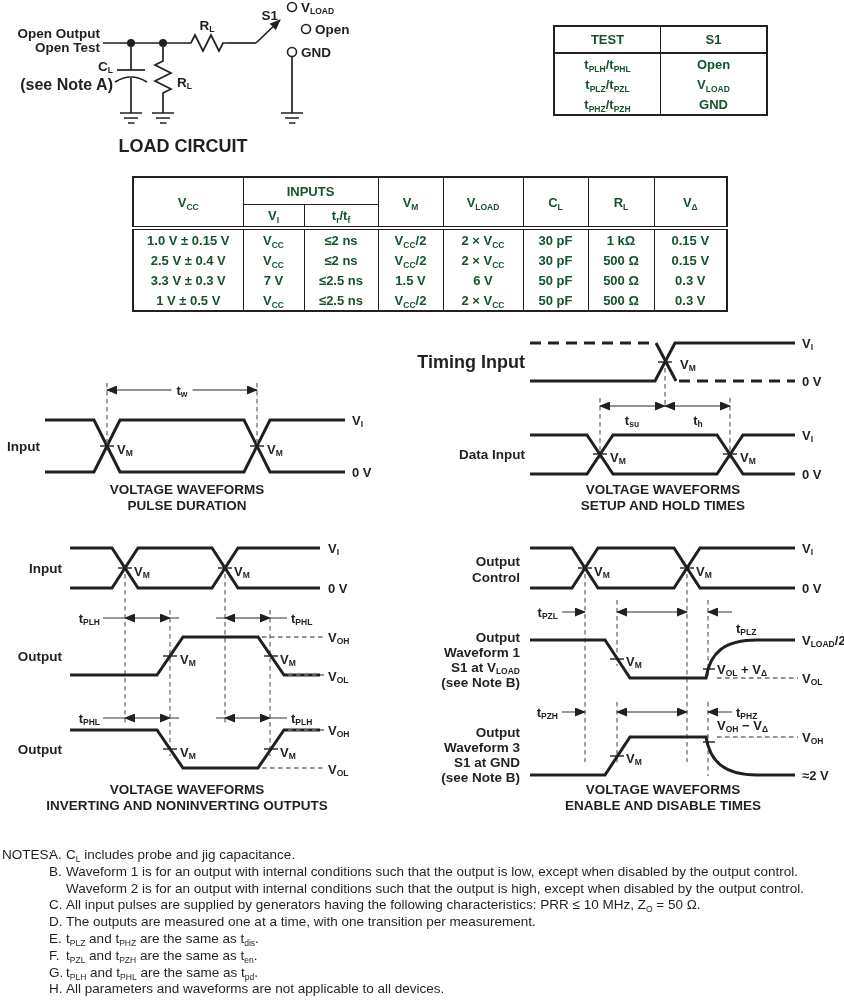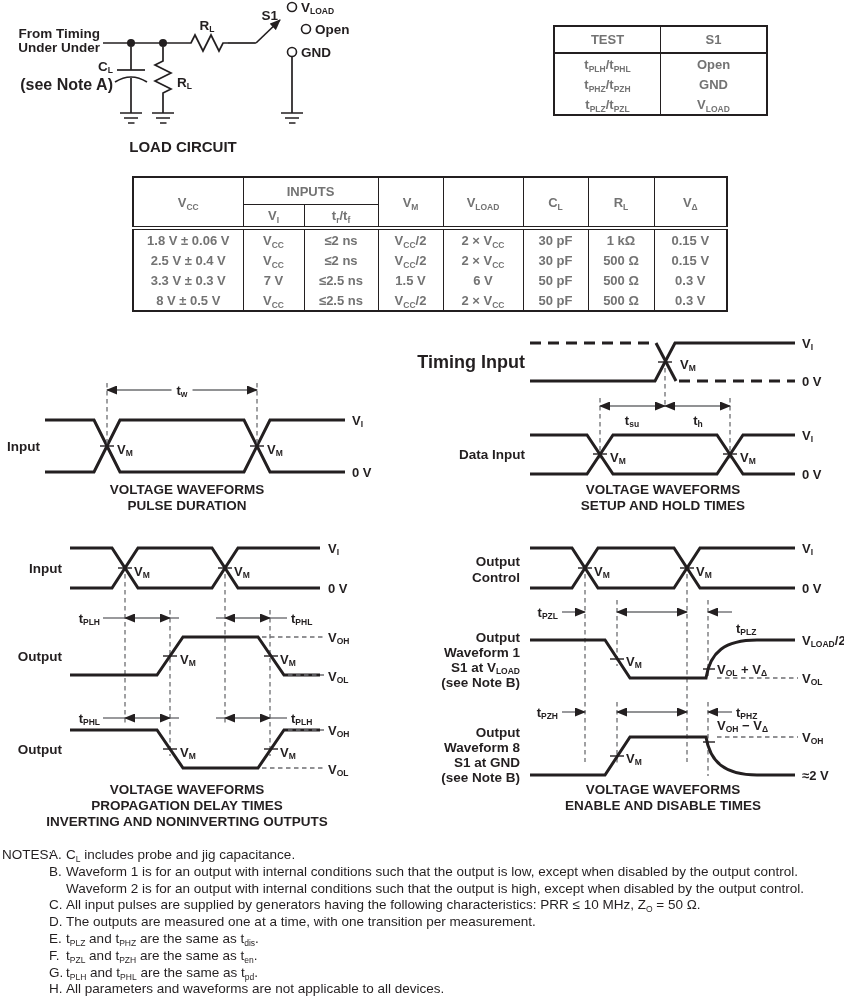--- a/index.html
+++ b/index.html
@@ -15,21 +15,21 @@
   .lbl.bg{background:#fff;padding:0 5px}
   .cap{position:absolute;font-weight:bold;font-size:13.5px;line-height:16px;text-align:center;
        transform:translateX(-50%);white-space:nowrap;color:#231f20}
   .wf{fill:none;stroke:#231f20;stroke-width:3}
   .wfd{fill:none;stroke:#231f20;stroke-width:3;stroke-dasharray:11 7}
   .cw{fill:none;stroke:#231f20;stroke-width:1.7}
   .dash{fill:none;stroke:#6d6e71;stroke-width:1.3;stroke-dasharray:4.5 3.5}
   .arr{fill:none;stroke:#6d6e71;stroke-width:1.4}
   .tick{stroke:#231f20;stroke-width:1.4}
   table.t{position:absolute;border-collapse:collapse;table-layout:fixed;text-align:center;
-          font-weight:bold;font-size:13px;color:#737373;border:2px solid #231f20}
+          font-weight:bold;font-size:13px;color:#14532d;border:2px solid #231f20}
   table.t th,table.t td{border-left:1.5px solid #231f20;border-right:1.5px solid #231f20;
           padding:0;vertical-align:middle}
   table.t sub{font-size:8.5px;vertical-align:-2.5px;line-height:0}
   .hdr-bot{border-bottom:4px double #231f20 !important}
   .hdr-line{border-bottom:1.5px solid #231f20 !important}
   #stable th{border-bottom:2px solid #231f20;height:25px}
   #stable td{height:20px}
   #ptable .hr1 th{height:26px}
   #ptable .hr2 th{height:21px}
   #ptable td{height:20px}
@@ -78,54 +78,54 @@
       <path class="cw" d="M115,82 Q131,72 147,82"></path>
       <path class="cw" d="M131,78 V113"></path>
       <path class="cw" d="M120,113 H142 M124,118 H138 M128,123 H134.5"></path>
     </g>
     <g>
       <path class="cw" d="M163,47 V58 v3 l-8,4 l16,8 l-16,8 l16,8 l-8,4 v3"></path>
       <path class="cw" d="M163,96 V113"></path>
       <path class="cw" d="M152,113 H174 M156,118 H170 M160,123 H166.5"></path>
     </g>
   </svg>
-  <span class="lbl r" style="left:100px;top:33px;font-size:13.5px">From Timing</span>
-  <span class="lbl r" style="left:100px;top:47px;font-size:13.5px">Under Under</span>
+  <span class="lbl r" style="left:100px;top:33px;font-size:13.5px">Open Output</span>
+  <span class="lbl r" style="left:100px;top:47px;font-size:13.5px">Open Test</span>
   <span class="lbl r" style="left:113px;top:66px;font-size:13.5px">C<sub>L</sub></span>
   <span class="lbl r" style="left:113px;top:84px;font-size:16px">(see Note A)</span>
   <span class="lbl c" style="left:207px;top:25px;font-size:13.5px">R<sub>L</sub></span>
   <span class="lbl l" style="left:177px;top:82px;font-size:13.5px">R<sub>L</sub></span>
   <span class="lbl r" style="left:278px;top:15px;font-size:13.5px">S1</span>
   <span class="lbl l" style="left:301px;top:7px;font-size:13.5px">V<sub>LOAD</sub></span>
   <span class="lbl l" style="left:315px;top:29px;font-size:13.5px">Open</span>
   <span class="lbl l" style="left:301px;top:52px;font-size:13.5px">GND</span>
-  <span class="lbl c" style="left:183px;top:146px;font-size:15px">LOAD CIRCUIT</span>
+  <span class="lbl c" style="left:183px;top:146px;font-size:18px">LOAD CIRCUIT</span>
 </div>
 
 <table class="t" id="stable" style="left:553px;top:25px;width:215px">
   <colgroup>
         <col style="width:104px">
         <col style="width:104px">
       </colgroup>
   <tbody>
         <tr>
     <th>TEST</th>
     <th>S1</th>
   </tr>
   <tr>
     <td>t<sub>PLH</sub>/t<sub>PHL</sub></td>
     <td>Open</td>
   </tr>
   <tr>
+    <td>t<sub>PLZ</sub>/t<sub>PZL</sub></td>
+    <td>V<sub>LOAD</sub></td>
+  </tr>
+  <tr>
     <td>t<sub>PHZ</sub>/t<sub>PZH</sub></td>
     <td>GND</td>
-  </tr>
-  <tr>
-    <td>t<sub>PLZ</sub>/t<sub>PZL</sub></td>
-    <td>V<sub>LOAD</sub></td>
   </tr>
 </tbody>
     </table>
 
 <table class="t" id="ptable" style="left:132px;top:176px;width:594px">
   <colgroup>
     <col style="width:110px">
         <col style="width:61px">
         <col style="width:74px">
         <col style="width:65px">
@@ -142,21 +142,21 @@
     <th rowspan="2" class="hdr-bot">V<sub>LOAD</sub></th>
     <th rowspan="2" class="hdr-bot">C<sub>L</sub></th>
     <th rowspan="2" class="hdr-bot">R<sub>L</sub></th>
     <th rowspan="2" class="hdr-bot">V<sub>Δ</sub></th>
   </tr>
   <tr class="hr2">
     <th class="hdr-bot">V<sub>I</sub></th>
     <th class="hdr-bot">t<sub>r</sub>/t<sub>f</sub></th>
   </tr>
   <tr>
-    <td>1.8 V ± 0.06 V</td>
+    <td>1.0 V ± 0.15 V</td>
     <td>V<sub>CC</sub></td>
     <td>≤2 ns</td>
     <td>V<sub>CC</sub>/2</td>
     <td>2 × V<sub>CC</sub></td>
     <td>30 pF</td>
     <td>1 kΩ</td>
     <td>0.15 V</td>
   </tr>
   <tr>
     <td>2.5 V ± 0.4 V</td>
@@ -172,21 +172,21 @@
     <td>3.3 V ± 0.3 V</td>
     <td>7 V</td>
     <td>≤2.5 ns</td>
     <td>1.5 V</td>
     <td>6 V</td>
     <td>50 pF</td>
     <td>500 Ω</td>
     <td>0.3 V</td>
   </tr>
   <tr>
-    <td>8 V ± 0.5 V</td>
+    <td>1 V ± 0.5 V</td>
     <td>V<sub>CC</sub></td>
     <td>≤2.5 ns</td>
     <td>V<sub>CC</sub>/2</td>
     <td>2 × V<sub>CC</sub></td>
     <td>50 pF</td>
     <td>500 Ω</td>
     <td>0.3 V</td>
   </tr>
 </tbody>
     </table>
@@ -314,21 +314,20 @@
   <span class="lbl l" style="left:328px;top:146px">V<sub>OL</sub></span>
   <span class="lbl r" style="left:100px;top:188px">t<sub>PHL</sub></span>
   <span class="lbl l" style="left:291px;top:188px">t<sub>PLH</sub></span>
   <span class="lbl r" style="left:62px;top:219px;font-size:13.5px">Output</span>
   <span class="lbl l" style="left:180px;top:222px">V<sub>M</sub></span>
   <span class="lbl l" style="left:280px;top:222px">V<sub>M</sub></span>
   <span class="lbl l" style="left:328px;top:200px">V<sub>OH</sub></span>
   <span class="lbl l" style="left:328px;top:239px">V<sub>OL</sub></span>
   <div class="cap" style="left:187px;top:252px">
     <div>VOLTAGE WAVEFORMS</div>
-    <div>PROPAGATION DELAY TIMES</div>
     <div>INVERTING AND NONINVERTING OUTPUTS</div>
   </div>
 </div>
 
 <div class="fig" style="left:420px;top:530px;width:424px;height:320px">
   <svg width="424" height="320" viewBox="0 0 424 320">
     <g>
       <path class="wf" d="M110,18 H152 L178,58 H254 L280,18 H375"></path>
       <path class="wf" d="M110,58 H152 L178,18 H254 L280,58 H375"></path>
       <line class="tick" x1="158" y1="38" x2="172" y2="38"></line>
@@ -373,21 +372,21 @@
   <span class="lbl r" style="left:100px;top:122px;font-size:13.5px">Waveform 1</span>
   <span class="lbl r" style="left:100px;top:137px;font-size:13.5px">S1 at V<sub>LOAD</sub></span>
   <span class="lbl r" style="left:100px;top:152px;font-size:13.5px">(see Note B)</span>
   <span class="lbl l" style="left:206px;top:131px">V<sub>M</sub></span>
   <span class="lbl l" style="left:297px;top:139px">V<sub>OL</sub> + V<sub>Δ</sub></span>
   <span class="lbl l" style="left:382px;top:110px">V<sub>LOAD</sub>/2</span>
   <span class="lbl l" style="left:382px;top:148px">V<sub>OL</sub></span>
   <span class="lbl r" style="left:138px;top:182px">t<sub>PZH</sub></span>
   <span class="lbl l" style="left:316px;top:182px">t<sub>PHZ</sub></span>
   <span class="lbl r" style="left:100px;top:202px;font-size:13.5px">Output</span>
-  <span class="lbl r" style="left:100px;top:217px;font-size:13.5px">Waveform 8</span>
+  <span class="lbl r" style="left:100px;top:217px;font-size:13.5px">Waveform 3</span>
   <span class="lbl r" style="left:100px;top:232px;font-size:13.5px">S1 at GND</span>
   <span class="lbl r" style="left:100px;top:247px;font-size:13.5px">(see Note B)</span>
   <span class="lbl l" style="left:206px;top:228px">V<sub>M</sub></span>
   <span class="lbl l" style="left:297px;top:195px">V<sub>OH</sub> − V<sub>Δ</sub></span>
   <span class="lbl l" style="left:382px;top:207px">V<sub>OH</sub></span>
   <span class="lbl l" style="left:382px;top:245px">≈2 V</span>
   <div class="cap" style="left:243px;top:252px">
     <div>VOLTAGE WAVEFORMS</div>
     <div>ENABLE AND DISABLE TIMES</div>
   </div>

